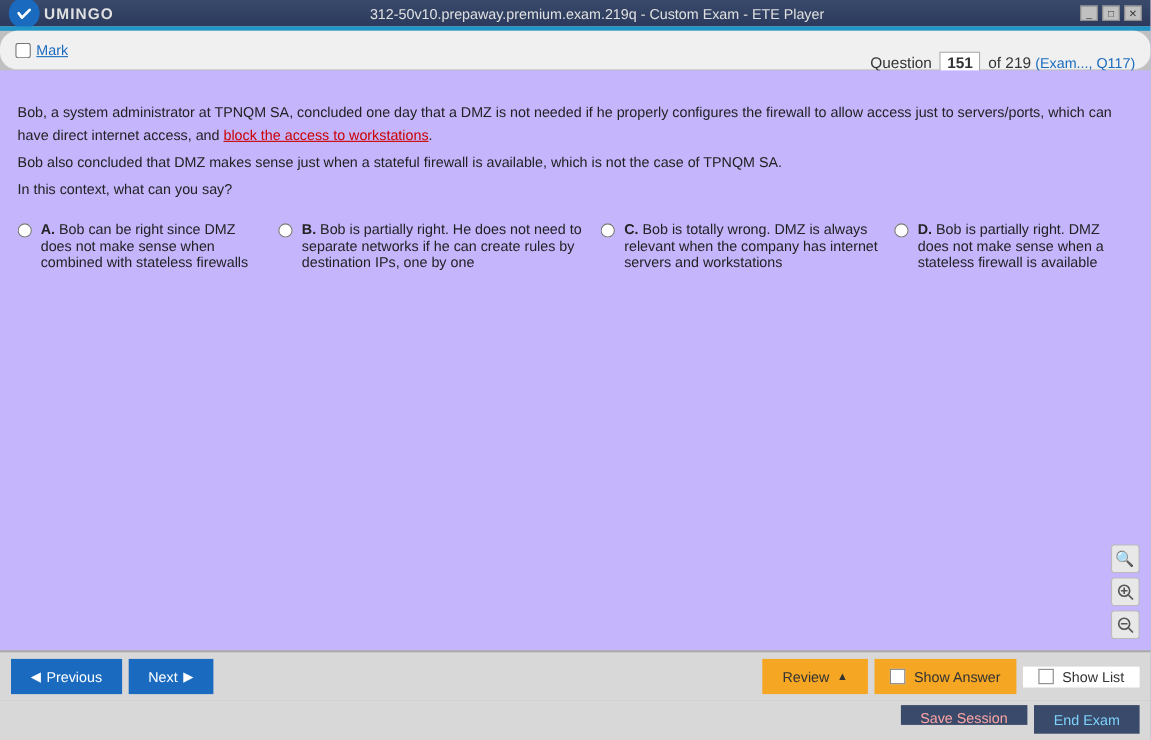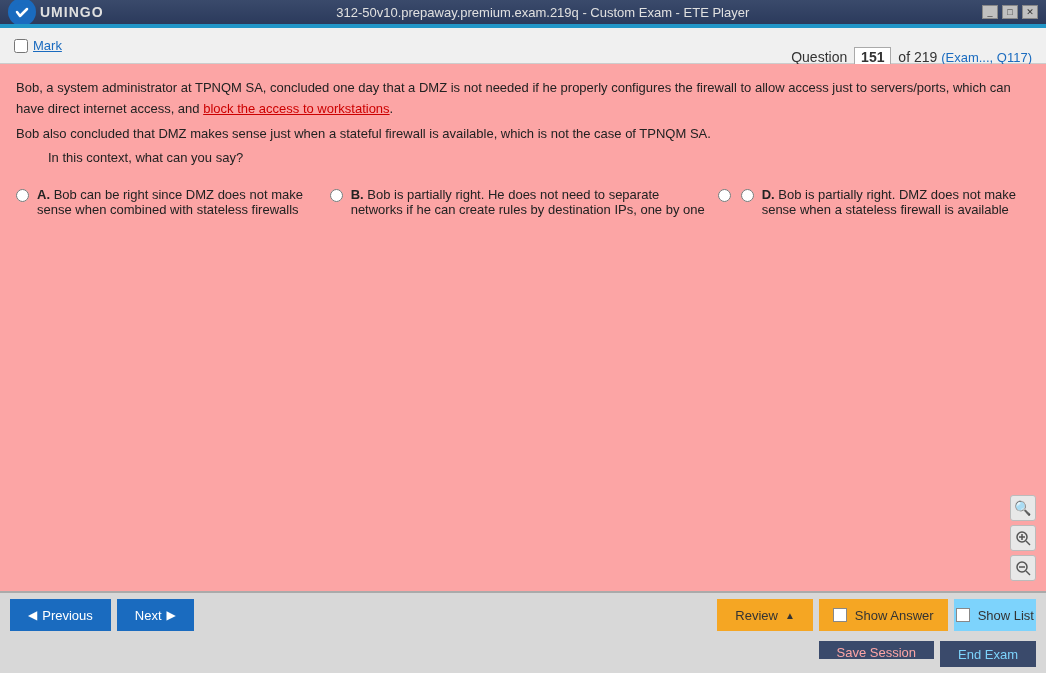--- a/index.html
+++ b/index.html
@@ -84,20 +84,21 @@
     
     .question-header {
       background: #f0f0f0;
       border-bottom: 1px solid #ccc;
       padding: 6px 14px;
       display: flex;
       align-items: center;
       gap: 10px;
       flex-shrink: 0;
       height: 36px;
+      border-radius: 16px;
     }
     .mark-checkbox {
       display: flex;
       align-items: center;
       gap: 5px;
     }
     .mark-checkbox input[type="checkbox"] {
       width: 14px;
       height: 14px;
     }
@@ -127,23 +128,23 @@
       font-size: 14px;
       color: #333;
     }
     .question-exam-ref {
       color: #1a6bbf;
       font-size: 13px;
     }
 
     
     .main-content {
-      background: #fca5a5;
+      background: #c4b5fd;
       flex: 1;
-      padding: 14px 16px;
+      padding: 28px 16px;
       overflow-y: auto;
       position: relative;
     }
 
     .question-text {
       font-size: 13px;
       color: #222;
       line-height: 1.6;
       margin-bottom: 18px;
     }
@@ -247,27 +248,27 @@
       border: none;
       padding: 0 14px;
       font-size: 13px;
       cursor: pointer;
       height: 32px;
       display: flex;
       align-items: center;
       gap: 8px;
     }
     .show-list-btn {
-      background: #7dd3fc;
-      color: #333;
-      border: none;
-      padding: 6px 2px;
-      font-size: 13px;
-      cursor: pointer;
-      height: 32px;
+      background: #ffffff;
+      color: #333;
+      border: none;
+      padding: 6px 14px;
+      font-size: 13px;
+      cursor: pointer;
+      height: 19px;
       display: flex;
       align-items: center;
       gap: 8px;
     }
 
     .checkbox-square {
       width: 14px;
       height: 14px;
       background: white;
       border: 1px solid #888;
@@ -342,36 +343,37 @@
 </div>
 
 <div class="main-content">
   <div class="question-text">
     <p>
       Bob, a system administrator at TPNQM SA, concluded one day that a DMZ is not needed if he properly configures the firewall to allow access just to servers/ports, which can have direct internet access, and <span class="underline">block the access to workstations</span>.
     </p>
     <p style="margin-top:4px;">
       Bob also concluded that DMZ makes sense just when a stateful firewall is available, which is not the case of TPNQM SA.
     </p>
-    <p style="margin-top:4px;margin-left:32px;">
+    <p style="margin-top:4px;">
       In this context, what can you say?
     </p>
   </div>
 
   <ul class="options-list">
     <li class="option-item">
       <input type="radio" name="answer" style="">
       <span><strong>A.</strong>&nbsp;<span>Bob can be right since DMZ does not make sense when combined with stateless firewalls</span></span>
     </li>
     <li class="option-item">
       <input type="radio" name="answer" style="">
       <span><strong>B.</strong>&nbsp;<span>Bob is partially right. He does not need to separate networks if he can create rules by destination IPs, one by one</span></span>
     </li>
     <li class="option-item">
       <input type="radio" name="answer" style="">
+      <span><strong>C.</strong>&nbsp;<span>Bob is totally wrong. DMZ is always relevant when the company has internet servers and workstations</span></span>
     </li>
     <li class="option-item">
       <input type="radio" name="answer" style="">
       <span><strong>D.</strong>&nbsp;<span>Bob is partially right. DMZ does not make sense when a stateless firewall is available</span></span>
     </li>
   </ul>
 
   <div class="zoom-controls">
     <button class="zoom-btn" title="Search">🔍</button>
     <button class="zoom-btn" title="Zoom In">

